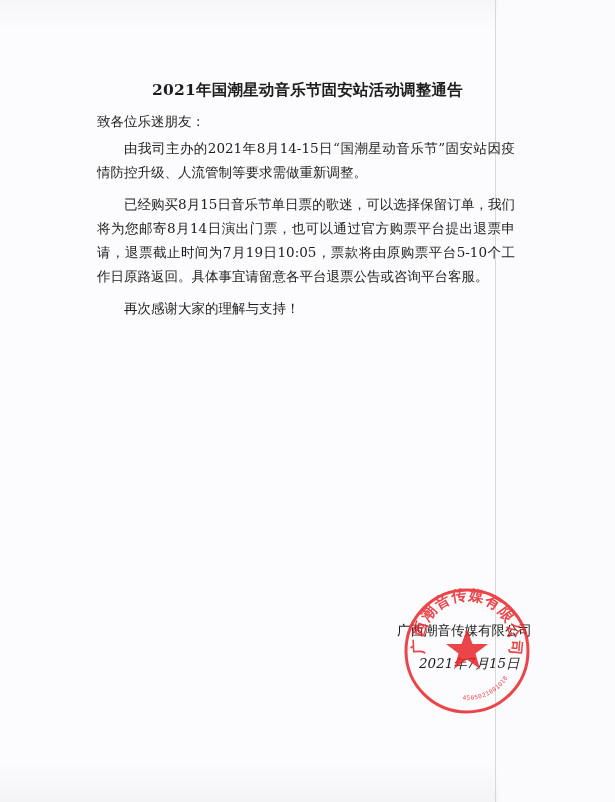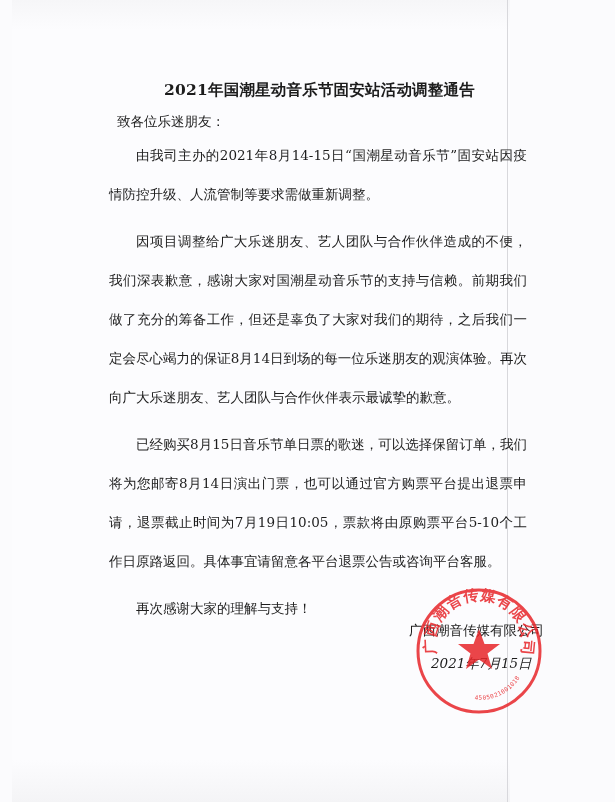--- a/index.html
+++ b/index.html
@@ -4,36 +4,36 @@
 <style>
   html, body { margin: 0; padding: 0; }
   body {
     width: 615px; height: 802px; overflow: hidden;
     background: #fbfbfd;
     font-family: "DejaVu Serif", "Liberation Serif", serif;
     color: #1c1c1c;
     position: relative;
   }
   .page {
-    position: absolute; left: 12px; top: 0; width: 498px; height: 802px;
+    position: absolute; left: 0; top: 0; width: 498px; height: 802px;
     background: linear-gradient(180deg, #f6f6f8 0px, #fcfcfe 30px, #fcfcfe 760px, #f4f4f6 802px);
   }
   .right-edge {
     position: absolute; right: 2px; top: 0; width: 1px; height: 802px; background: #d8d8dc;
   }
   .title {
     position: absolute; top: 80px; left: 0; width: 615px; text-align: center;
     font-size: 15.5px; font-weight: bold; letter-spacing: 0.2px;
   }
   .greeting {
-    position: absolute; left: 97px; top: 113px; font-size: 13.5px; margin-left: 8px;
+    position: absolute; left: 97px; top: 113px; font-size: 13.5px;
   }
   .body {
     position: absolute; left: 97px; top: 136px; width: 418px;
-    font-size: 13.5px; line-height: 39px;
+    font-size: 13.5px; line-height: 24px;
   }
   .para {
     margin: 0 0 8px 0; text-indent: 27px; text-align: justify;
   }
   .signature {
     position: absolute; left: 397px; top: 622px; font-size: 13.5px; white-space: nowrap;
   }
   .sig-date {
     position: absolute; left: 419px; top: 655px; font-size: 13.5px; white-space: nowrap; font-style: italic;
   }
@@ -47,21 +47,20 @@
 
 <div class="page">
   <div class="right-edge"></div>
 
   <div class="title">2021年国潮星动音乐节固安站活动调整通告</div>
 
   <div class="greeting">致各位乐迷朋友：</div>
 
   <div class="body">
     <p class="para">由我司主办的2021年8月14-15日“国潮星动音乐节”固安站因疫情防控升级、人流管制等要求需做重新调整。</p>
-    <p class="para">因项目调整给广大乐迷朋友、艺人团队与合作伙伴造成的不便，我们深表歉意，感谢大家对国潮星动音乐节的支持与信赖。前期我们做了充分的筹备工作，但还是辜负了大家对我们的期待，之后我们一定会尽心竭力的保证8月14日到场的每一位乐迷朋友的观演体验。再次向广大乐迷朋友、艺人团队与合作伙伴表示最诚挚的歉意。</p>
     <p class="para">已经购买8月15日音乐节单日票的歌迷，可以选择保留订单，我们将为您邮寄8月14日演出门票，也可以通过官方购票平台提出退票申请，退票截止时间为7月19日10:05，票款将由原购票平台5-10个工作日原路返回。具体事宜请留意各平台退票公告或咨询平台客服。</p>
     <p class="para">再次感谢大家的理解与支持！</p>
   </div>
 
   <div class="signature">广西潮音传媒有限公司</div>
   <div class="sig-date">2021年7月15日</div>
 
   <svg class="stamp" viewBox="0 0 128 128">
     <defs>
       <path id="arcTop" d="M 22 70 A 44 44 0 1 1 106 70"></path>

